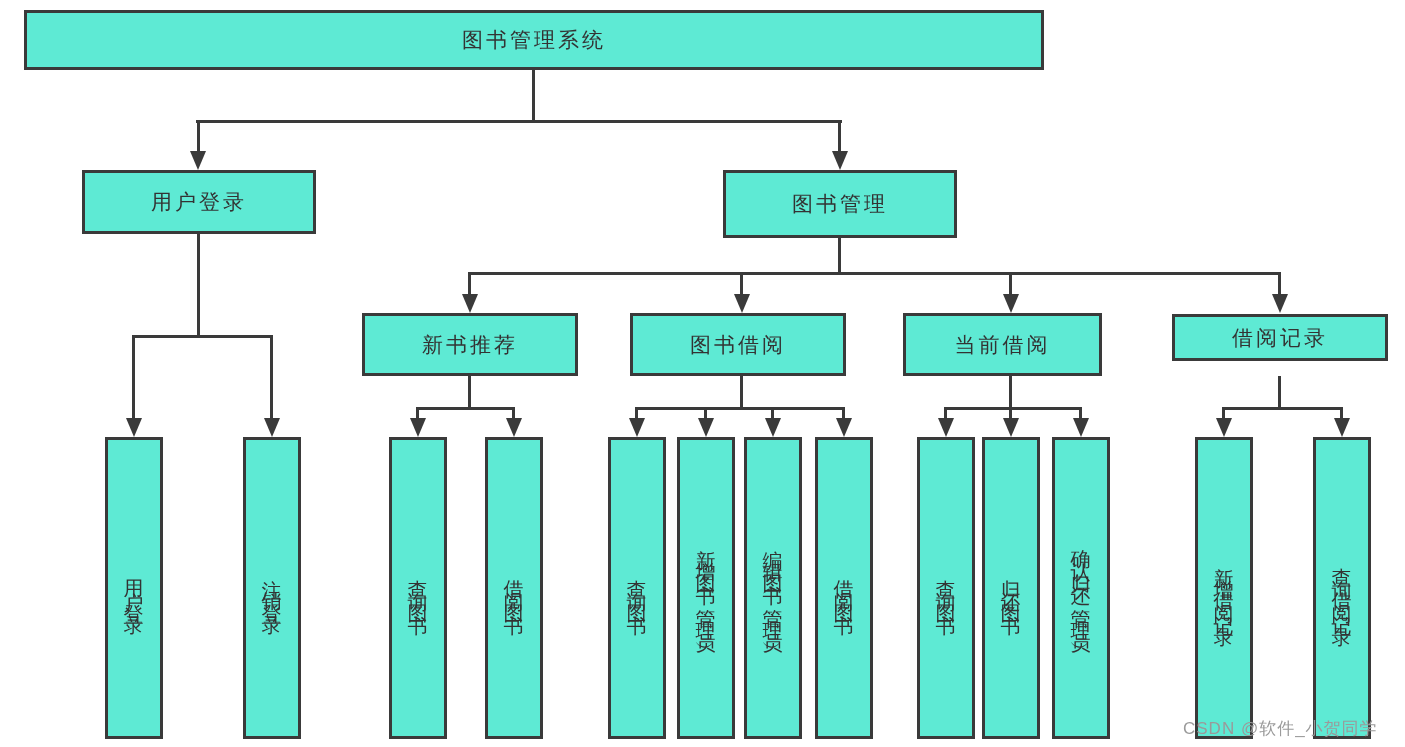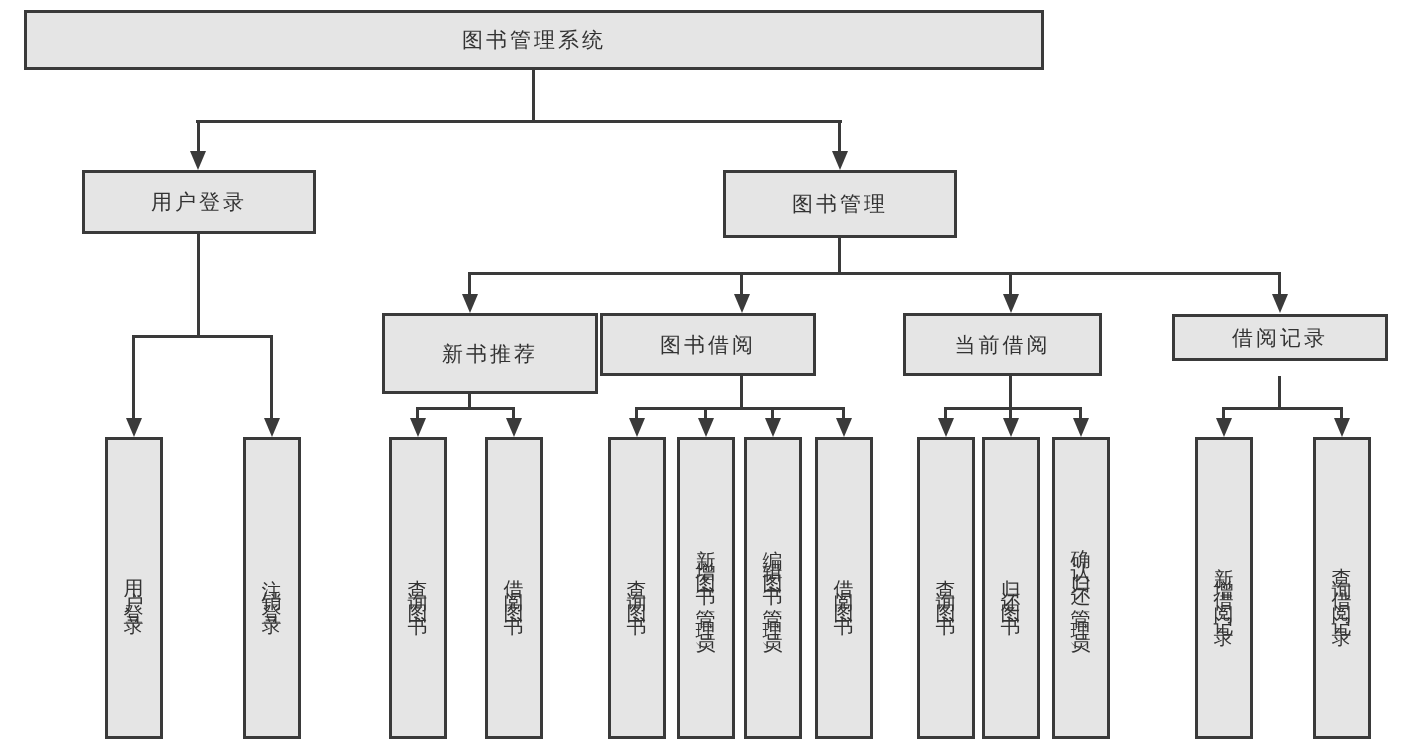--- a/index.html
+++ b/index.html
@@ -1,21 +1,21 @@
 <!DOCTYPE html>
 <html><head>
 <meta charset="utf-8">
 <style>
   html,body { margin:0; padding:0; background:#ffffff; }
   .canvas {
     position:relative; width:1405px; height:747px; background:#ffffff;
     font-family:"Liberation Sans","DejaVu Sans",sans-serif; overflow:hidden;
   }
   .box {
-    position:absolute; background:#e5e5e5; border:3px solid #3a3a3a;
+    position:absolute; background:#5eead4; border:3px solid #3a3a3a;
     box-sizing:border-box; display:flex; align-items:center; justify-content:center;
   }
   .hlabel { font-size:21px; letter-spacing:3px; color:#333333; white-space:nowrap; }
   .leaf span {
     writing-mode:vertical-rl; text-orientation:mixed;
     font-size:20px; letter-spacing:12px; color:#333333; line-height:1;
   }
   .vl { position:absolute; width:3px; background:#3a3a3a; }
   .hl { position:absolute; height:3px; background:#3a3a3a; }
   .ar {
@@ -96,24 +96,24 @@
     <span class="hlabel">图书管理系统</span>
   </div>
 
   <div class="box" style="left:82px;top:170px;width:234px;height:64px">
     <span class="hlabel">用户登录</span>
   </div>
   <div class="box" style="left:723px;top:170px;width:234px;height:68px">
     <span class="hlabel">图书管理</span>
   </div>
 
-  <div class="box" style="left:382px;top:313px;width:216px;height:81px">
+  <div class="box" style="left:362px;top:313px;width:216px;height:63px">
     <span class="hlabel">新书推荐</span>
   </div>
-  <div class="box" style="left:600px;top:313px;width:216px;height:63px">
+  <div class="box" style="left:630px;top:313px;width:216px;height:63px">
     <span class="hlabel">图书借阅</span>
   </div>
   <div class="box" style="left:903px;top:313px;width:199px;height:63px">
     <span class="hlabel">当前借阅</span>
   </div>
   <div class="box" style="left:1172px;top:314px;width:216px;height:47px">
     <span class="hlabel">借阅记录</span>
   </div>
 
   <div class="box leaf" style="left:105px;top:437px;width:58px;height:302px">
@@ -153,14 +153,15 @@
     <span>确认归还（管理员）</span>
   </div>
 
   <div class="box leaf" style="left:1195px;top:437px;width:58px;height:302px">
     <span>新增借阅记录</span>
   </div>
   <div class="box leaf" style="left:1313px;top:437px;width:58px;height:302px">
     <span>查询借阅记录</span>
   </div>
 
+  <div class="watermark">CSDN @软件_小贺同学</div>
 
 </div>
 
 </body></html>

